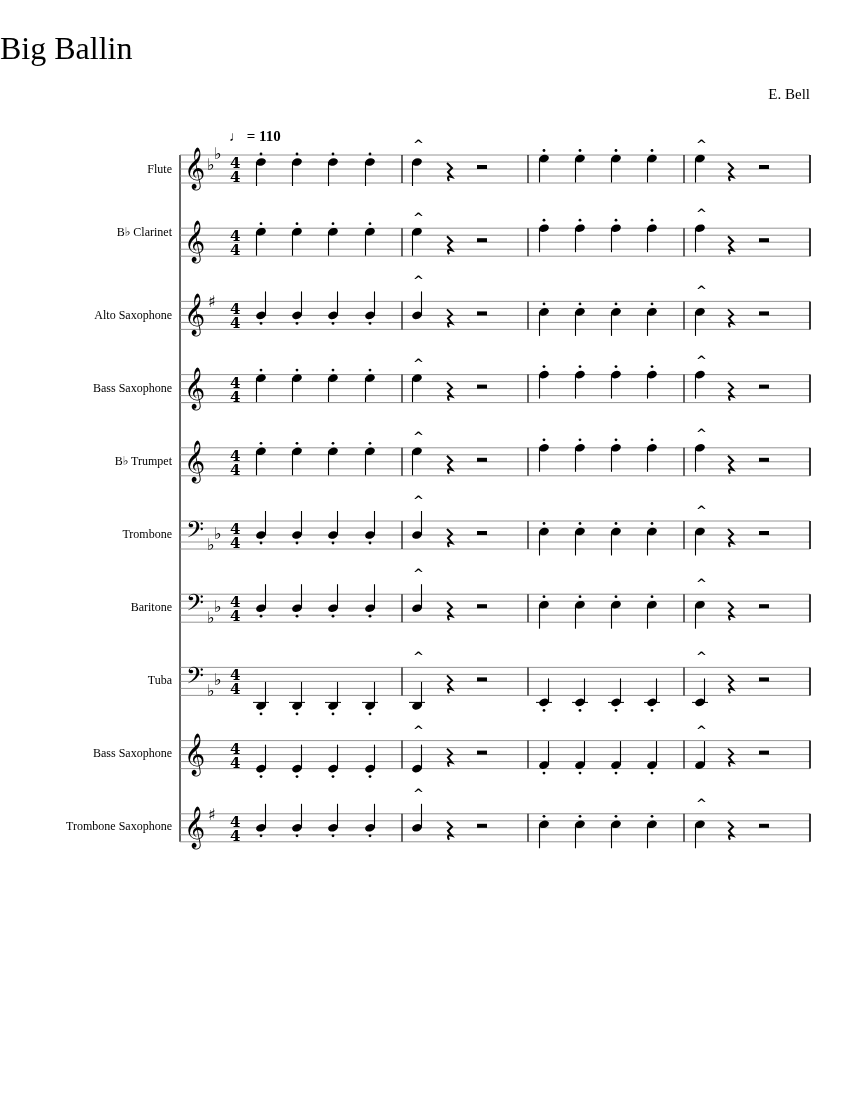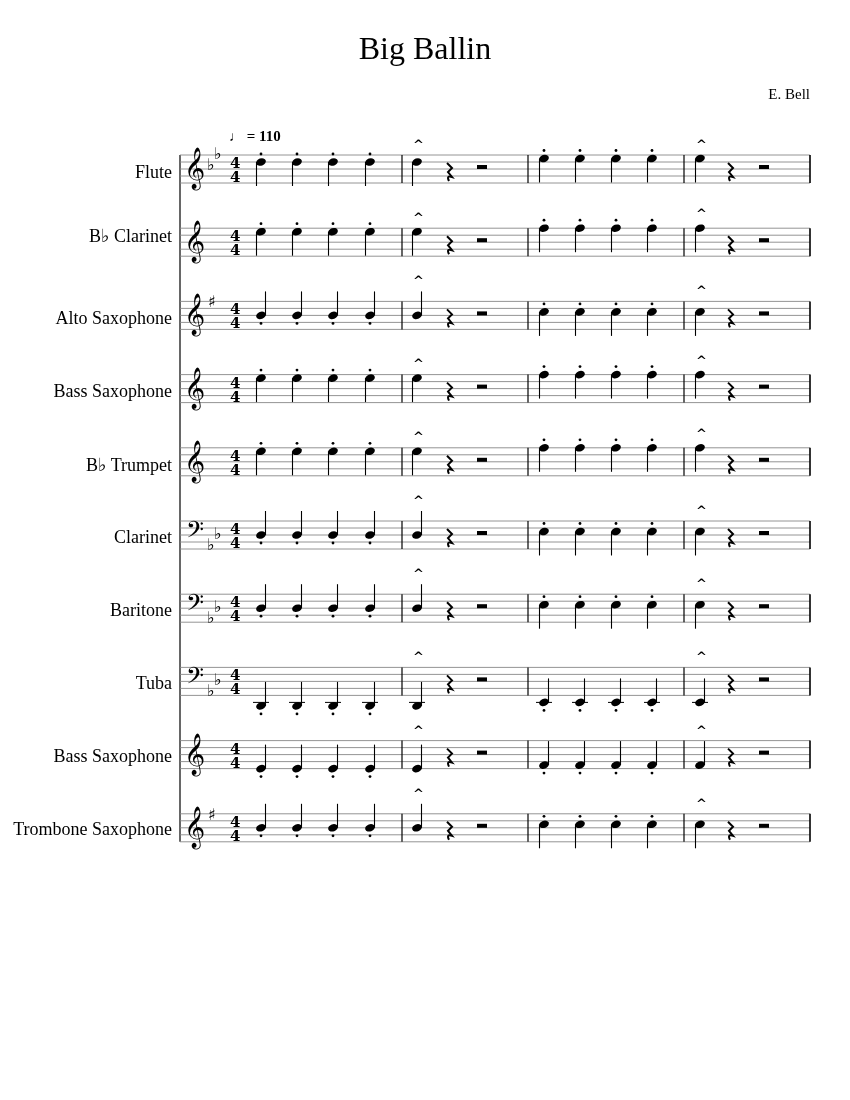--- a/index.html
+++ b/index.html
@@ -1,40 +1,40 @@
 <!DOCTYPE html>
 <html><head>
 <meta charset="utf-8">
 <style>
   html, body { margin: 0; padding: 0; background: #ffffff; }
   body { width: 850px; height: 1100px; position: relative; overflow: hidden; font-family: "Liberation Serif", "DejaVu Serif", serif; color: #000; }
-  .title { position: absolute; top: 30px; left: 0; width: 850px; text-align: center; font-size: 32px; }
+  .title { position: absolute; top: 30px; left: 0; width: 850px; text-align: left; font-size: 32px; }
   .composer { position: absolute; top: 86px; right: 40px; font-size: 15px; }
   .tempo { position: absolute; top: 128px; left: 229px; font-size: 15px; font-weight: bold; }
   .tempo .note-glyph { font-weight: normal; font-size: 14px; }
-  .inst-label { position: absolute; right: 678px; font-size: 18px; white-space: nowrap; text-align: left; }
+  .inst-label { position: absolute; right: 678px; font-size: 12px; white-space: nowrap; text-align: left; }
   svg#score { position: absolute; left: 0; top: 0; }
 </style>
 </head>
 <body>
 
 <div class="title">Big Ballin</div>
 <div class="composer">E. Bell</div>
 <div class="tempo">
   <span class="note-glyph">♩</span>
   <span>= 110</span>
 </div>
 
 <div>
   <div class="inst-label" style="top:162px">Flute</div>
   <div class="inst-label" style="top:225px">B♭ Clarinet</div>
   <div class="inst-label" style="top:308px">Alto Saxophone</div>
   <div class="inst-label" style="top:381px">Bass Saxophone</div>
   <div class="inst-label" style="top:454px">B♭ Trumpet</div>
-  <div class="inst-label" style="top:527px">Clarinet</div>
+  <div class="inst-label" style="top:527px">Trombone</div>
   <div class="inst-label" style="top:600px">Baritone</div>
   <div class="inst-label" style="top:673px">Tuba</div>
   <div class="inst-label" style="top:746px">Bass Saxophone</div>
   <div class="inst-label" style="top:819px">Trombone Saxophone</div>
 </div>
 
 <svg id="score" width="850" height="1100">
     <line x1="180" y1="155" x2="180" y2="841.8000000000001" stroke="#000" stroke-width="1.2"></line>
     <g>
       <line x1="180" y1="155" x2="810" y2="155" stroke="#888" stroke-width="0.9"></line>

